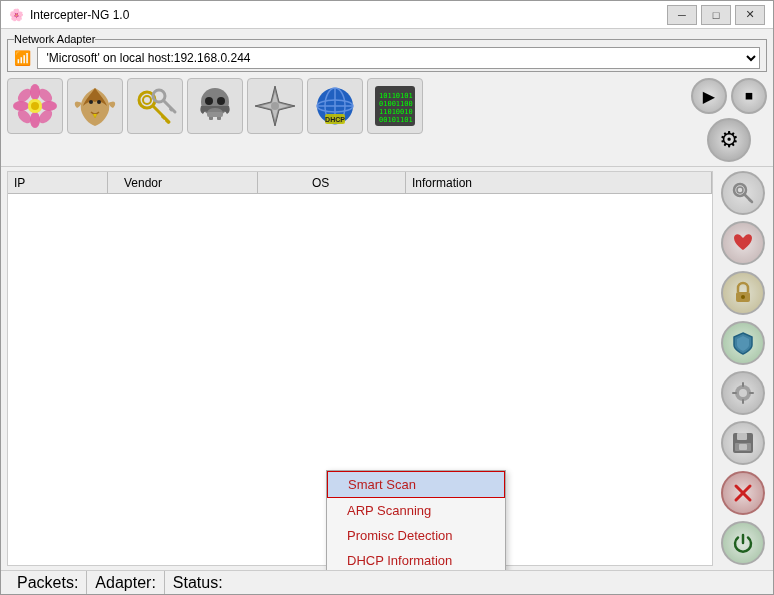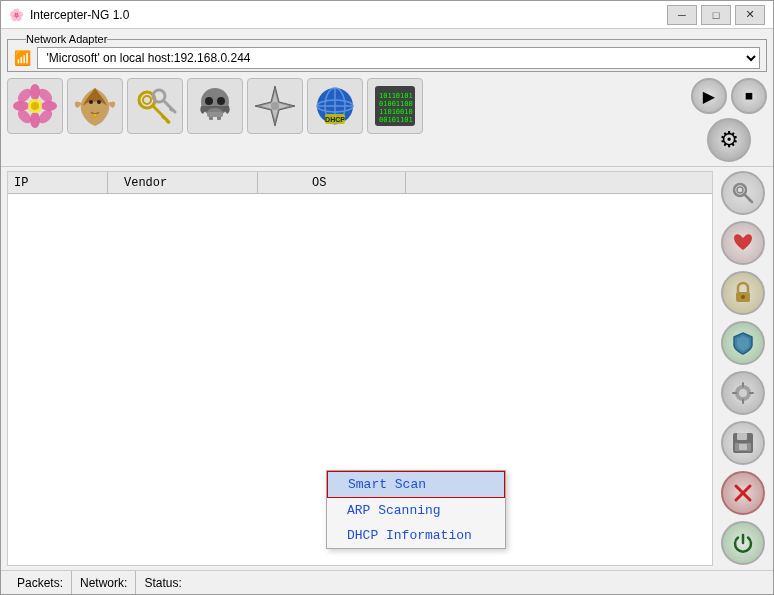--- a/index.html
+++ b/index.html
@@ -148,41 +148,41 @@
       align-items: center;
       padding: 0 8px;
       gap: 0;
     }
     .status-segment {
       padding: 0 8px;
       border-right: 1px solid #bbb;
       height: 100%;
       display: flex;
       align-items: center;
-      font-size: 12px;
+      font-size: 16px;
       color: #000;
     }
     .status-segment:last-child { border-right: none; }
 
     
     .context-menu {
       position: absolute;
       left: 318px;
       top: 298px;
       background: #f5f5f5;
       border: 1px solid #aaa;
       box-shadow: 2px 2px 6px rgba(0,0,0,0.2);
       z-index: 100;
       min-width: 180px;
     }
     .menu-item {
       padding: 5px 20px;
       cursor: pointer;
       font-size: 13px;
-      color: #1d4ed8;
+      color: #b91c1c;
       display: flex;
       align-items: center;
       justify-content: space-between;
       white-space: nowrap;
     }
     .menu-item.highlighted {
       background: #c8d8f0;
       border: 1px solid #cc0000;
     }
     .ctrl-btn {
@@ -210,21 +210,21 @@
     </div>
     <div class="title-bar-controls">
       <div class="title-btn">─</div>
       <div class="title-btn">□</div>
       <div class="title-btn close">✕</div>
     </div>
   </div>
 
   <div style="padding: 4px 6px 2px 6px;">
     <fieldset style="border:1px solid #999; padding:2px 6px;">
-      <legend style="font-size:11px;margin-left:12px;">Network Adapter</legend>
+      <legend style="font-size:11px;">Network Adapter</legend>
       <div style="display:flex;align-items:center;gap:6px;">
         <span style="font-size:14px;">📶</span>
         <select class="adapter-select"><option>'Microsoft' on local host:192.168.0.244</option></select>
       </div>
     </fieldset>
   </div>
 
   <div style="display:flex; align-items:flex-start; padding: 4px 6px; gap:6px; background:#f0f0f0; border-bottom:1px solid #ccc;">
 
     <div style="display:flex; gap:4px; flex:1;">
@@ -318,38 +318,42 @@
       <div style="display:flex;gap:4px;">
         <div class="ctrl-btn">▶</div>
         <div class="ctrl-btn">⏹</div>
       </div>
       <div class="ctrl-btn" style="width:44px;height:44px;font-size:22px;border-radius:50%;background:radial-gradient(circle,#e0e0e0,#a0a0a0);">⚙</div>
     </div>
   </div>
 
   <div class="main-content">
 
-    <div style="flex:1; border:1px solid #ccc; margin: 4px 0 4px 6px; background:#fff; position:relative;font-family:Liberation Mono, monospace;">
+    <div style="flex:1; border:1px solid #ccc; margin: 4px 0 4px 6px; background:#fff; position:relative;">
 
       <div class="table-header">
         <div class="th th-ip">IP</div>
         <div class="th th-vendor">Vendor</div>
         <div class="th th-os">OS</div>
+        <div class="th th-info">Information</div>
       </div>
 
       <div class="table-body"></div>
 
       <div class="context-menu">
         <div class="menu-item highlighted">
           <span>Smart Scan</span>
         </div>
         <div class="menu-item">
           <span>ARP Scanning</span>
         </div>
         <div class="menu-item">
+          <span>Promisc Detection</span>
+        </div>
+        <div class="menu-item">
           <span>DHCP Information</span>
         </div>
 
       </div>
     </div>
 
     <div class="side-panel">
 
       <div class="side-btn" style="background:radial-gradient(circle,#e0e0e0,#c0c0c0);">
         <svg width="26" height="26" viewBox="0 0 26 26">
@@ -415,19 +419,19 @@
           </svg>
       </div>
     </div>
   </div>
 
   <div class="status-bar">
     <div class="status-segment">
       <span>Packets:</span>
     </div>
     <div class="status-segment">
-      <span>Network:</span>
+      <span>Adapter:</span>
     </div>
     <div class="status-segment">
       <span>Status:</span>
     </div>
   </div>
 </div>
 
 </body></html>

